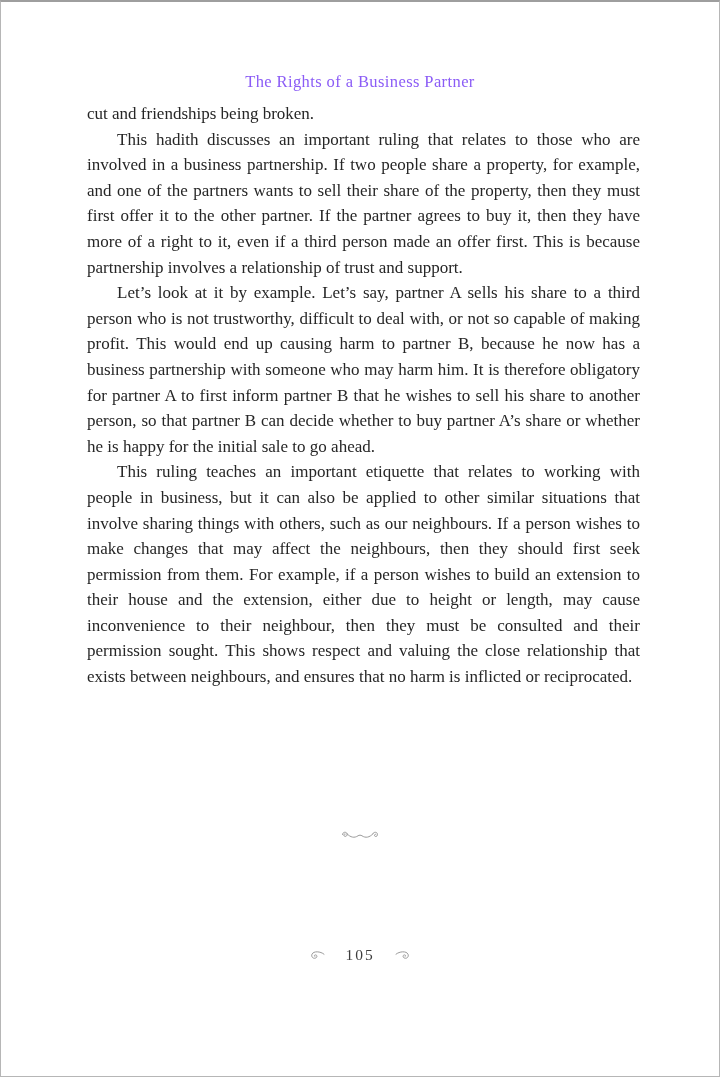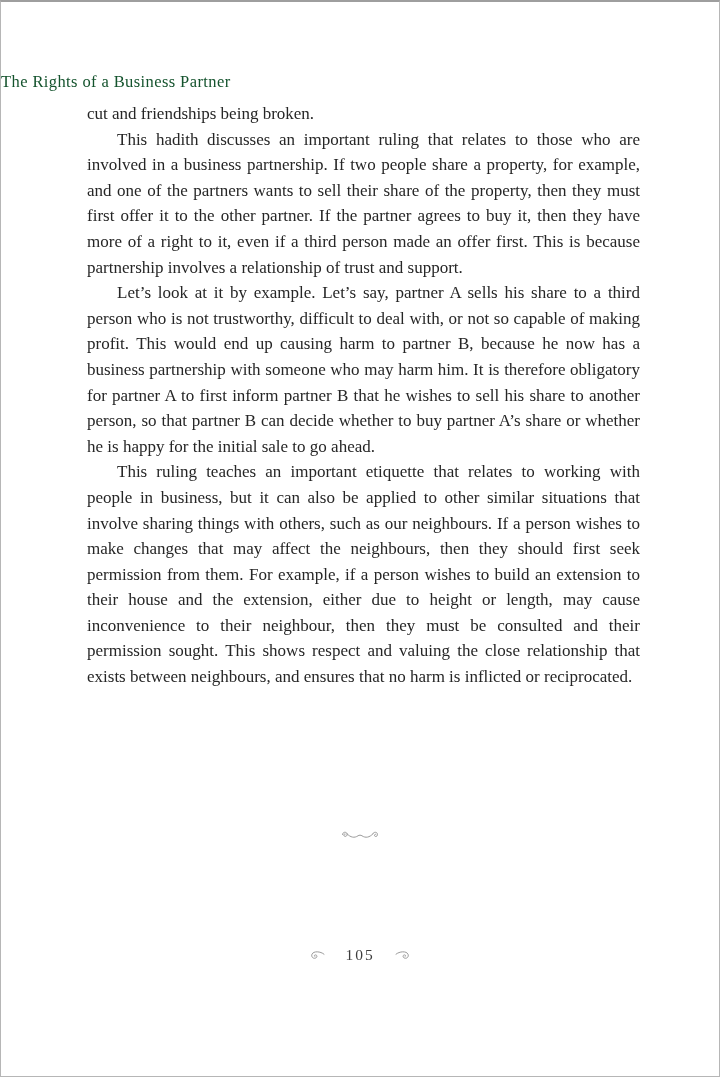--- a/index.html
+++ b/index.html
@@ -16,23 +16,24 @@
     border: 1px solid #b6b6b6;
     border-top: 2px solid #9e9e9e;
     font-family: "Liberation Serif", "DejaVu Serif", serif;
     overflow: hidden;
   }
   .running-head {
     position: absolute;
     top: 70px;
     left: 0;
     width: 100%;
+    text-align: center;
     font-size: 16.5px;
     letter-spacing: 0.4px;
-    color: #14532d;
+    color: #8b5cf6;
   }
   .text-block {
     position: absolute;
     top: 99px;
     left: 86px;
     width: 553px;
     color: #262626;
     font-size: 17px;
     line-height: 25.6px;
   }

